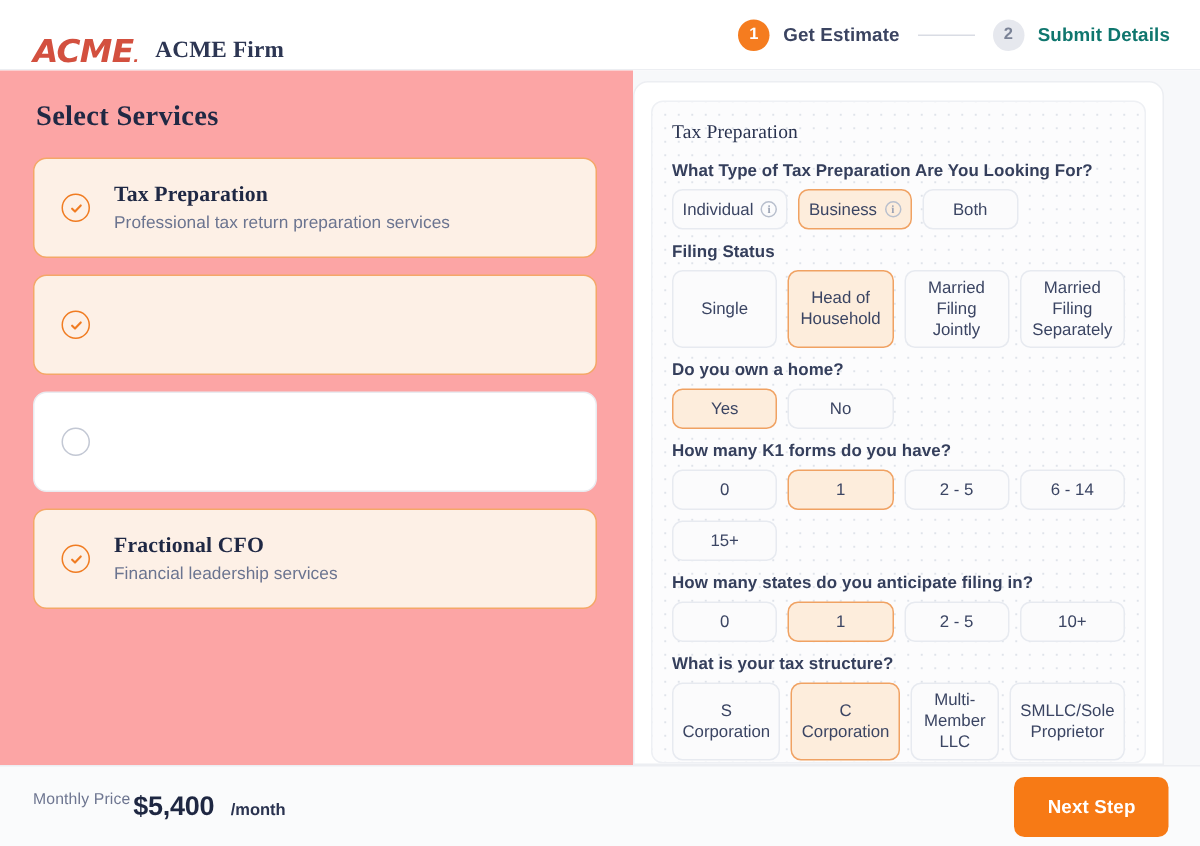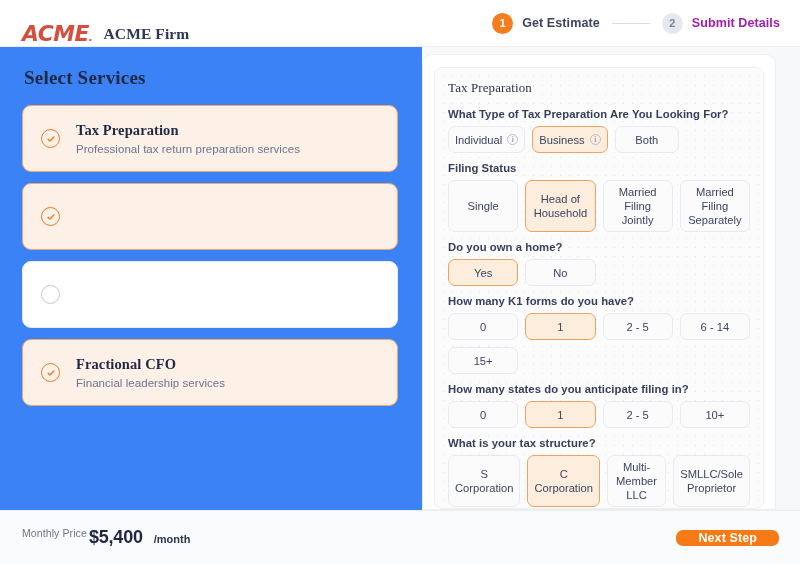--- a/index.html
+++ b/index.html
@@ -66,42 +66,42 @@
     width: 21px; height: 21px;
     border-radius: 50%;
     display: flex; align-items: center; justify-content: center;
     font-size: 11px;
     font-weight: 600;
     line-height: 1;
   }
   .step-badge.active { background: #f57c1f; color: #ffffff; }
   .step-badge.inactive { background: #e6e8ee; color: #7a8296; }
   .step-label { font-size: 12.5px; font-weight: 600; color: #3b4461; letter-spacing: 0.1px; }
-  .step-label.inactive { color: #a21caf; font-weight: 600; }
+  .step-label.inactive { color: #0f766e; font-weight: 600; }
   .step-connector {
     width: 38px; height: 1px;
     background: #d9dce4;
     margin: 0 12px;
   }
 
   
   .body-area {
     flex: 1 1 auto;
     display: flex;
     min-height: 0;
     background: #ffffff;
   }
 
   
   .left-panel {
     width: 422px;
     flex: 0 0 422px;
     padding: 14px 24px 0 22px;
     overflow: hidden;
-    background: #3b82f6;
+    background: #fca5a5;
   }
   .left-title {
     font-family: "Liberation Serif", serif;
     font-weight: 700;
     font-size: 19px;
     color: #202944;
     margin: 6px 0 16px 2px;
     letter-spacing: 0.2px;
   }
 
@@ -249,21 +249,21 @@
   .price-row { display: flex; align-items: baseline; gap: 11px; }
   .price-amount { font-size: 18px; font-weight: 700; color: #1e2742; letter-spacing: -0.2px; }
   .price-period { font-size: 11px; font-weight: 700; color: #2a3350; }
   .next-btn {
     margin-left: auto;
     background: #f77a15;
     color: #ffffff;
     border: none;
     border-radius: 7px;
     padding: 0 22px;
-    height: 16px;
+    height: 40px;
     font-size: 12.5px;
     font-weight: 700;
     font-family: "Liberation Sans", sans-serif;
     letter-spacing: 0.1px;
     cursor: pointer;
   }
 </style>
 </head>
 <body>
 

